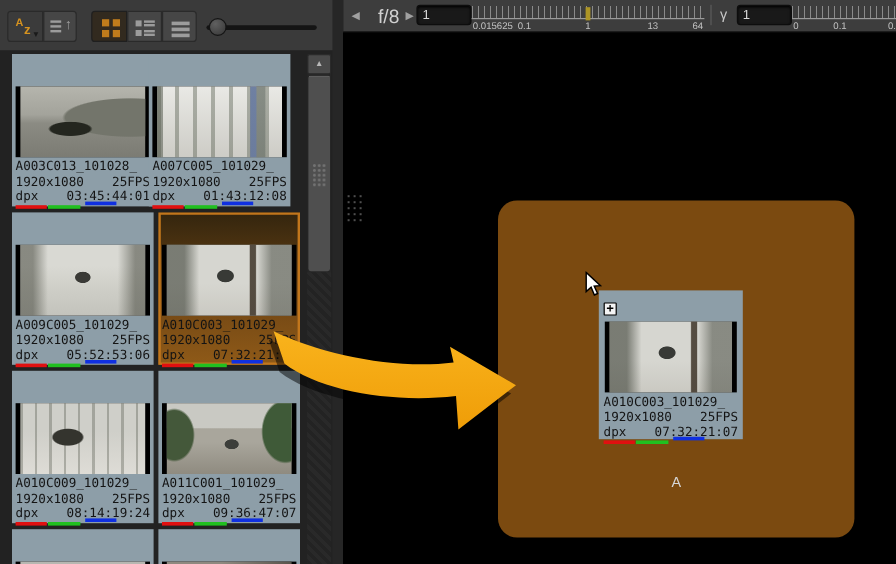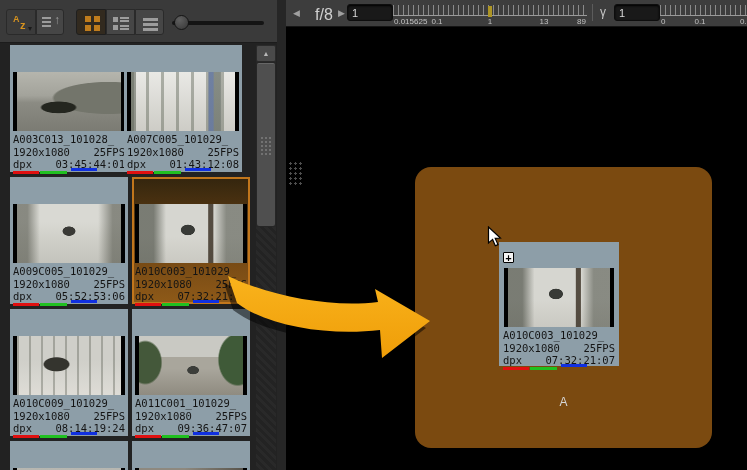--- a/index.html
+++ b/index.html
@@ -353,21 +353,21 @@
 
       <input class="tb-input" style="left: 61px;" value="1">
 
       <div class="slider" style="left:107px; width:194px;">
         <div class="ticks"></div>
         <div class="sl-handle" style="left:95px;"></div>
         <span class="sl-label" style="left:1px;">0.015625</span>
         <span class="sl-label" style="left:44px; transform:translateX(-50%);">0.1</span>
         <span class="sl-label" style="left:97px; transform:translateX(-50%);">1</span>
         <span class="sl-label" style="left:151px; transform:translateX(-50%);">13</span>
-        <span class="sl-label" style="right:1px;">89</span>
+        <span class="sl-label" style="right:1px;">64</span>
       </div>
 
       <div id="sep-line"></div>
       <span id="gamma-symbol">γ</span>
 
       <input class="tb-input" style="left: 328px;" value="1">
 
       <div class="slider" style="left:374px; width:90px;">
         <div class="ticks"></div>
         <span class="sl-label" style="left:1px;">0</span>

